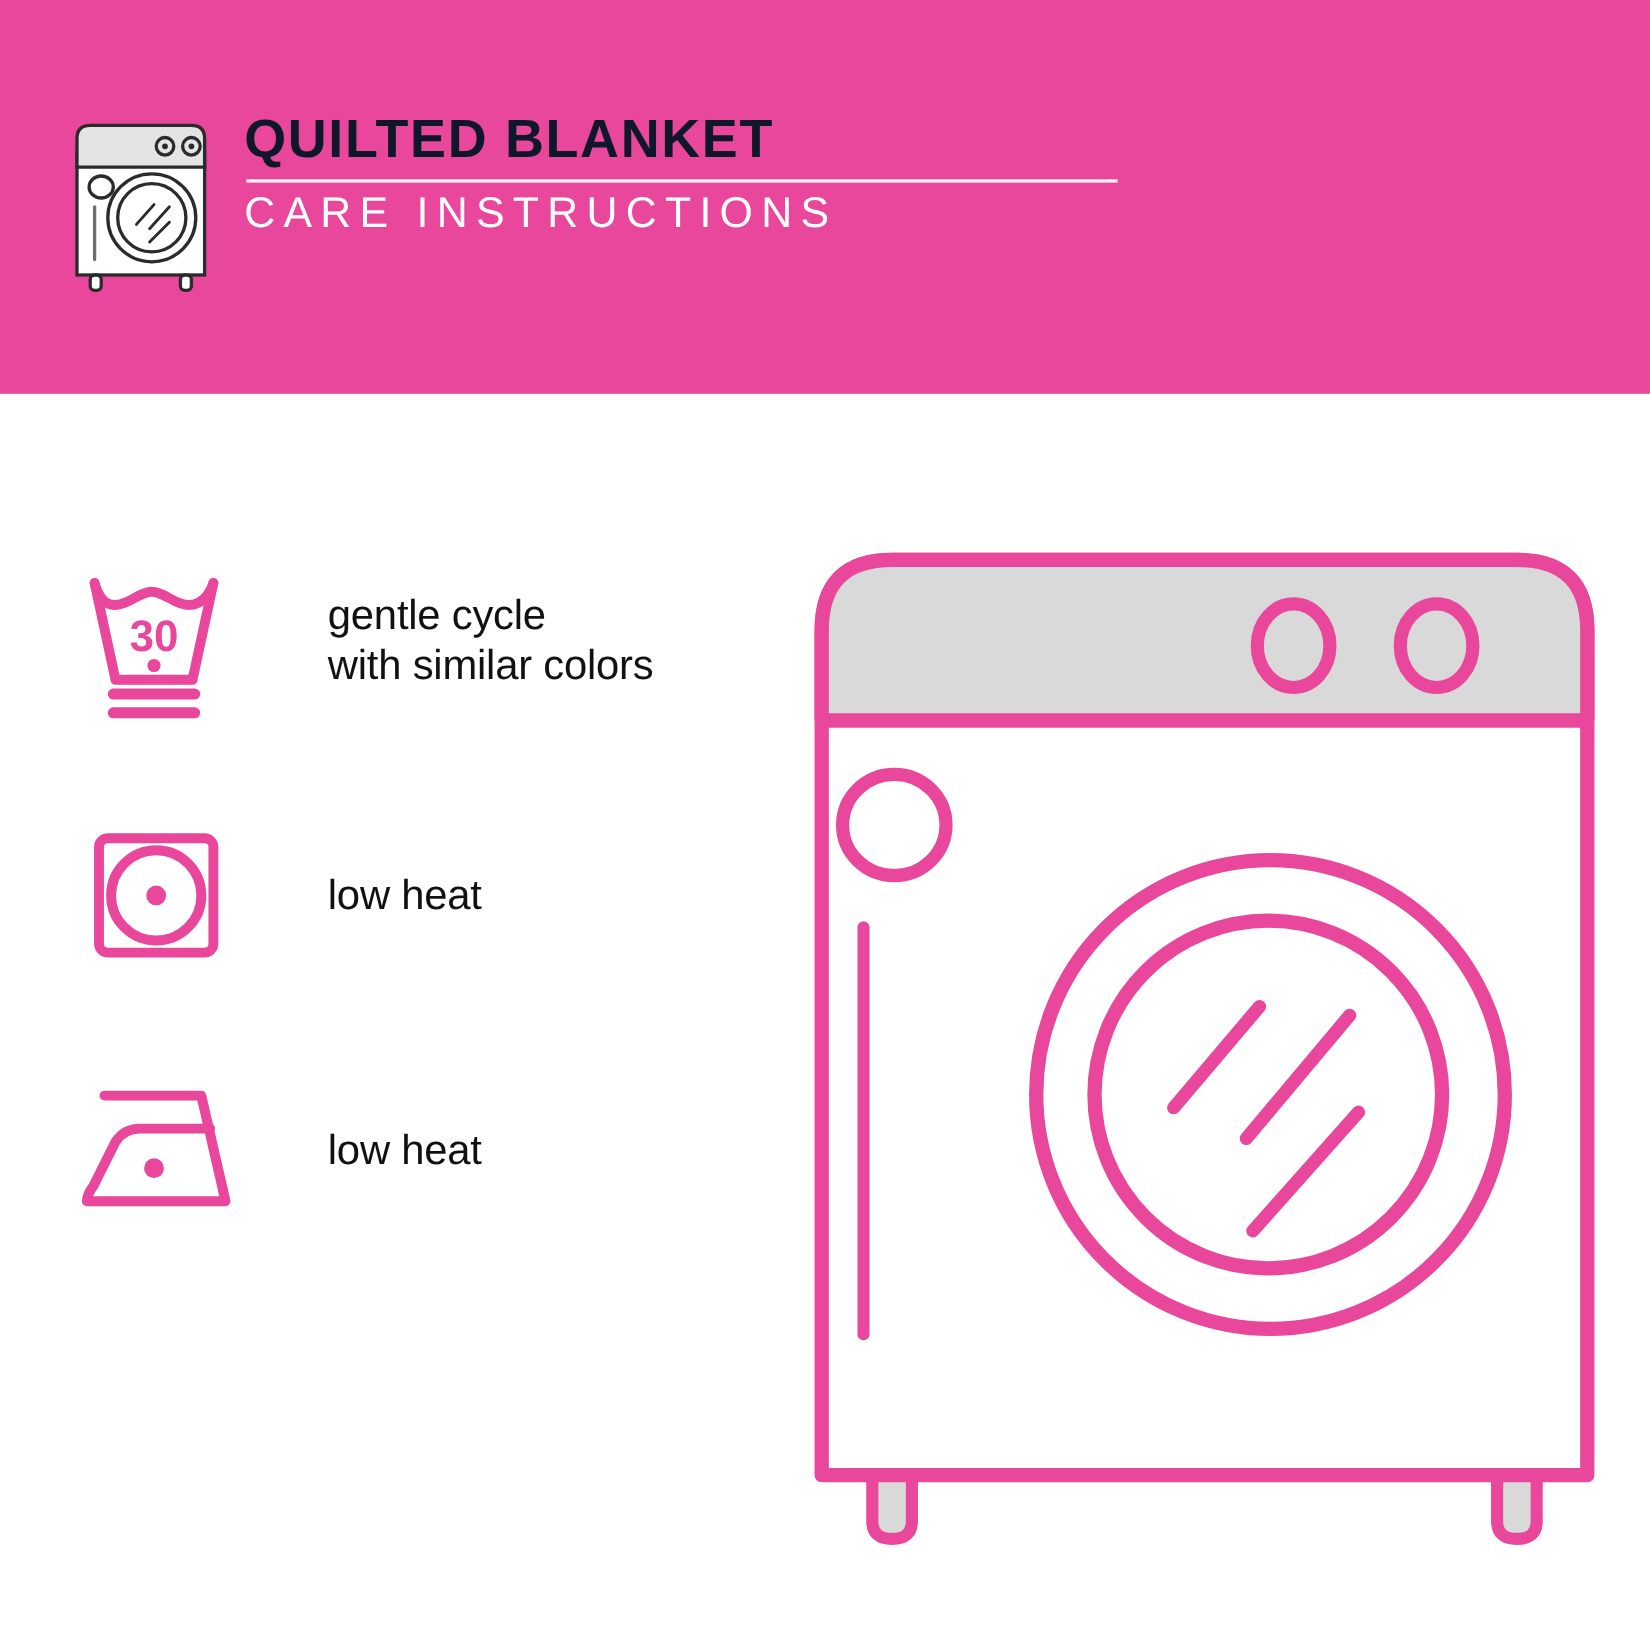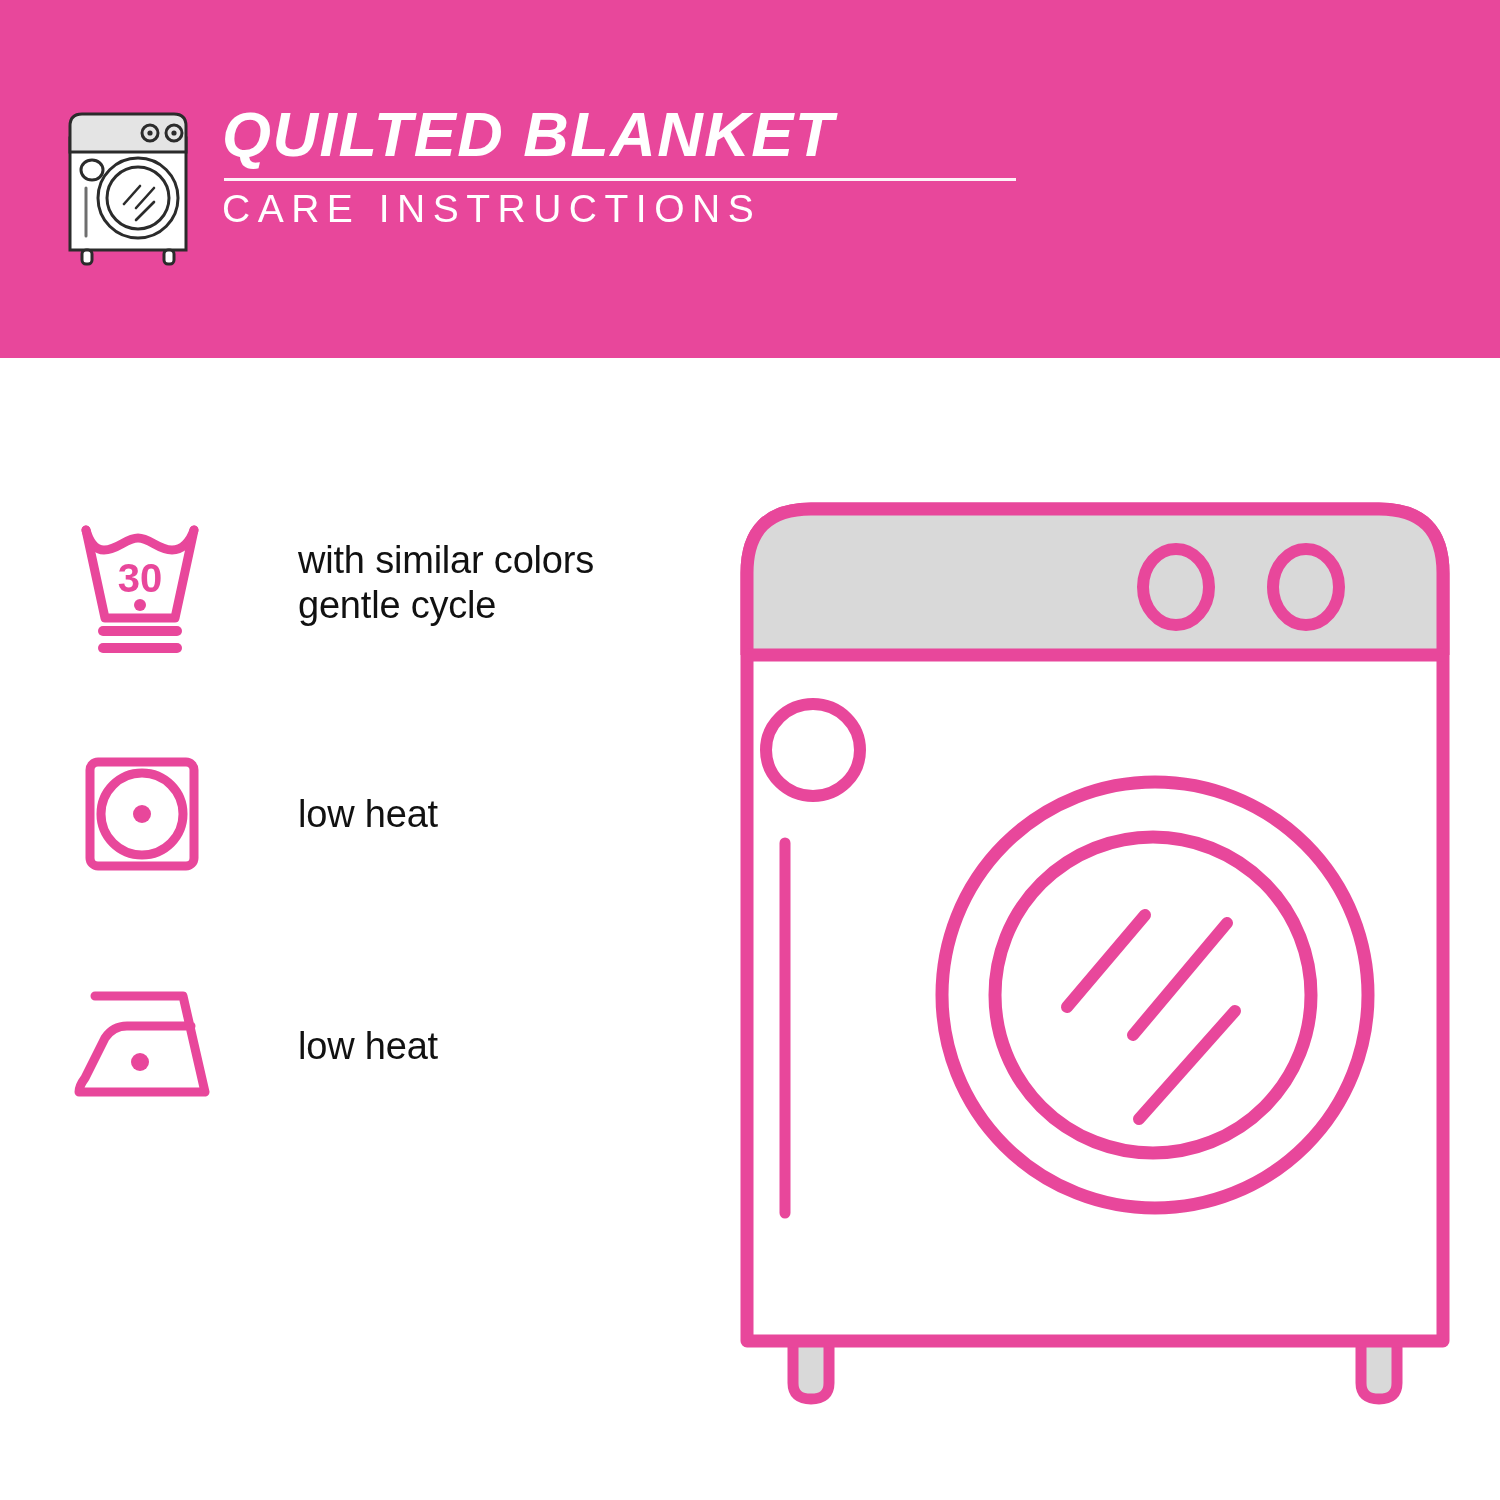--- a/index.html
+++ b/index.html
@@ -44,27 +44,26 @@
     margin-top: 8px;
   }
 
   #header-text-block {
     margin-left: 28px;
     width: 800px;
     padding-top: 2px;
   }
 
   #header-title {
-    font-size: 63px;
+    font-size: 49px;
     font-weight: bold;
-    color: #ffffff;
+    color: #0f172a;
     letter-spacing: 1.5px;
     line-height: 1.04;
     white-space: nowrap;
-    font-style: italic;
   }
 
   #header-divider {
     width: 792px;
     height: 3px;
     background: #ffffff;
     margin: 10px 0 8px 2px;
     opacity: 0.93;
   }
 
@@ -179,22 +178,22 @@
 
           <line x1="33" y1="123" x2="107" y2="123" stroke="#e8479b" stroke-width="10" stroke-linecap="round"></line>
           <line x1="33" y1="140" x2="107" y2="140" stroke="#e8479b" stroke-width="10" stroke-linecap="round"></line>
 
           <text x="70" y="84" fill="#e8479b" font-family="'Liberation Sans', sans-serif" font-size="40" font-weight="bold" text-anchor="middle">30</text>
 
           <circle cx="70" cy="97" r="6" fill="#e8479b"></circle>
         </svg>
       </div>
       <div class="care-text">
+        <span>gentle cycle</span>
         <span>with similar colors</span>
-        <span>gentle cycle</span>
       </div>
     </div>
 
 
     <div class="care-row">
       <div class="care-symbol">
         <svg width="170" height="150" viewBox="0 0 170 150">
           <rect x="20" y="22" width="104" height="104" rx="8" fill="none" stroke="#e8479b" stroke-width="9"></rect>
           <circle cx="72" cy="74" r="41" fill="none" stroke="#e8479b" stroke-width="9"></circle>
           <circle cx="72" cy="74" r="9" fill="#e8479b"></circle>

